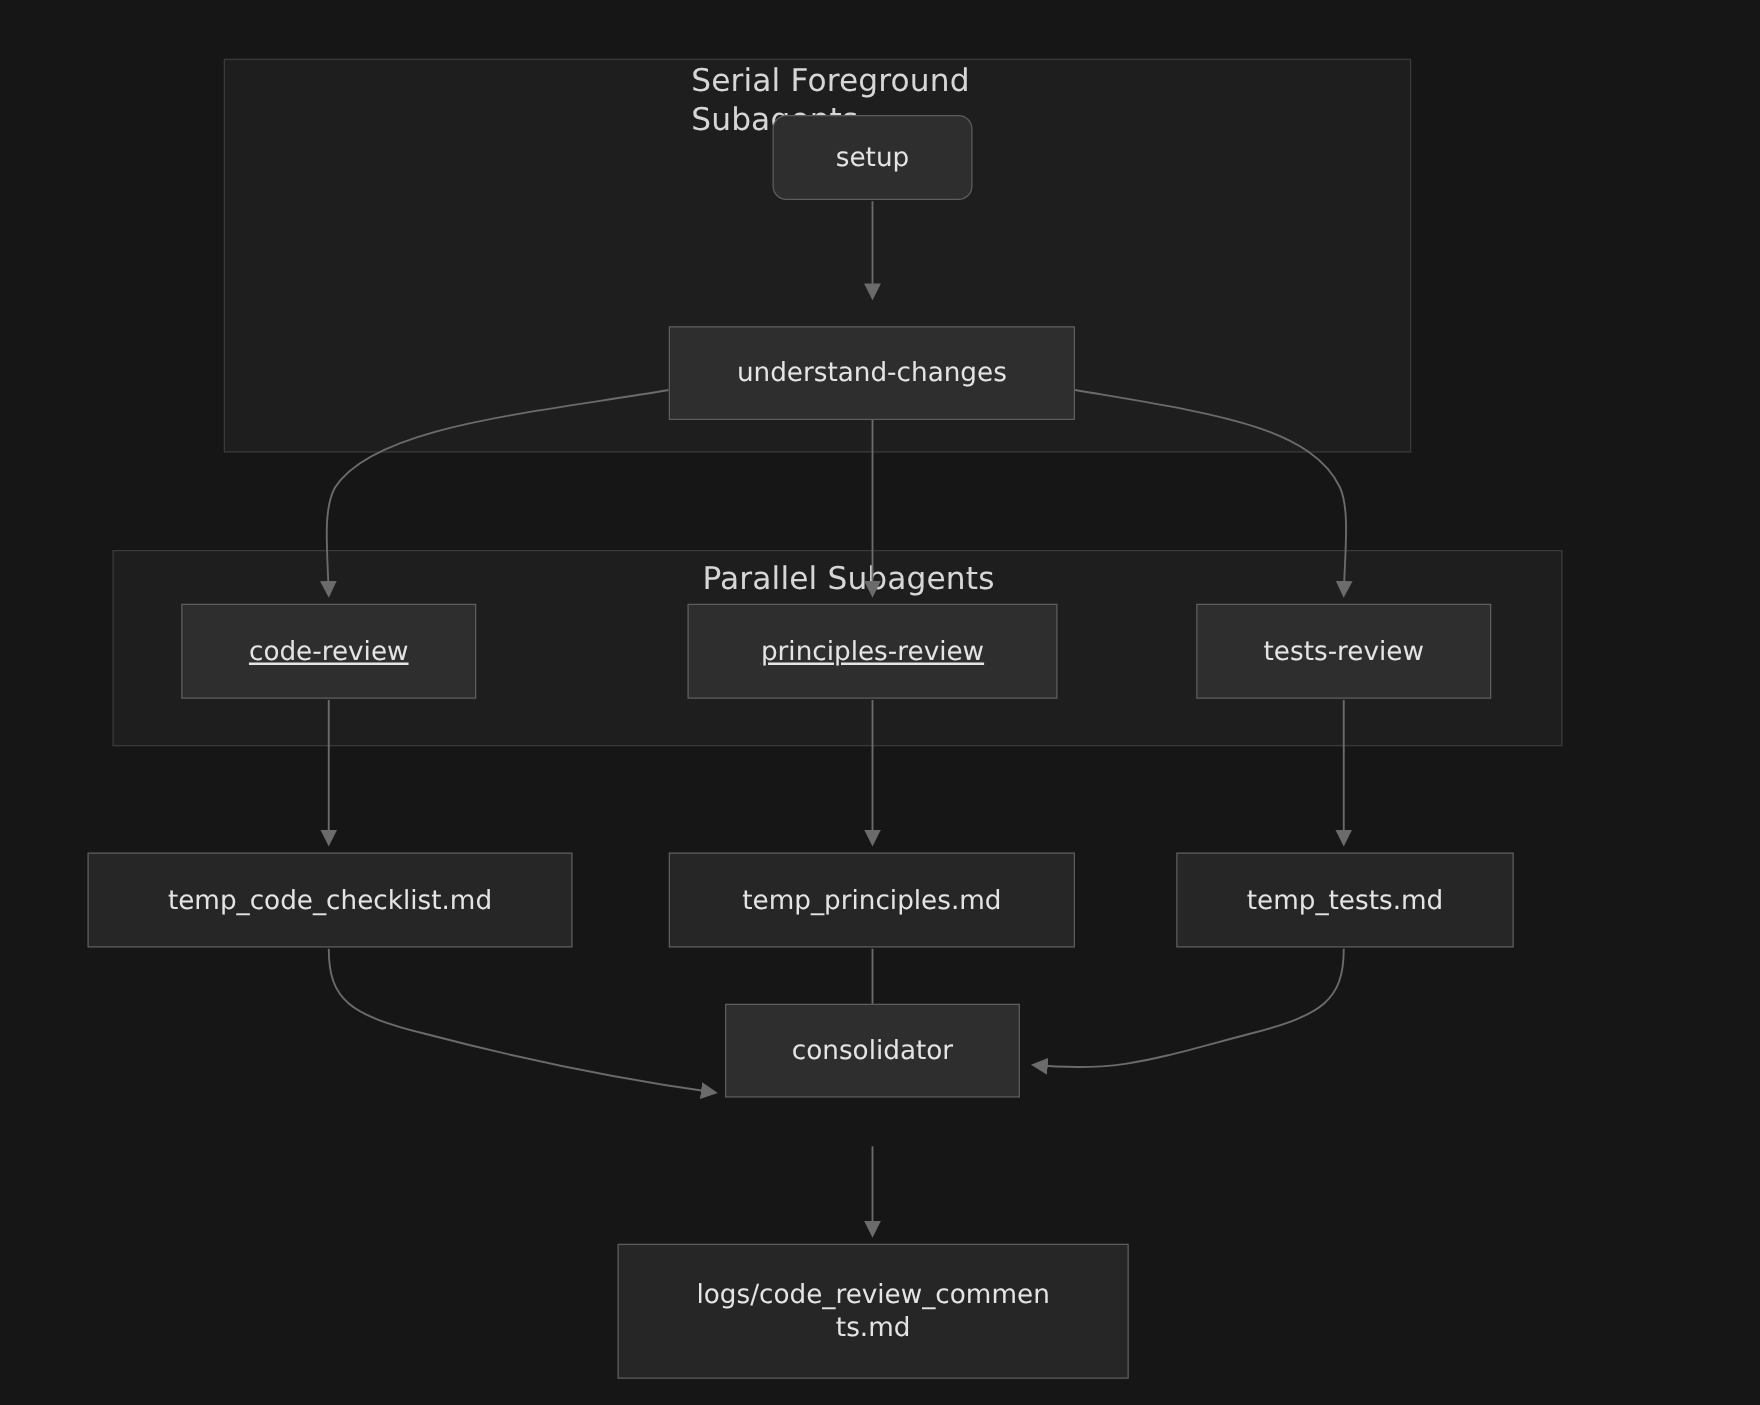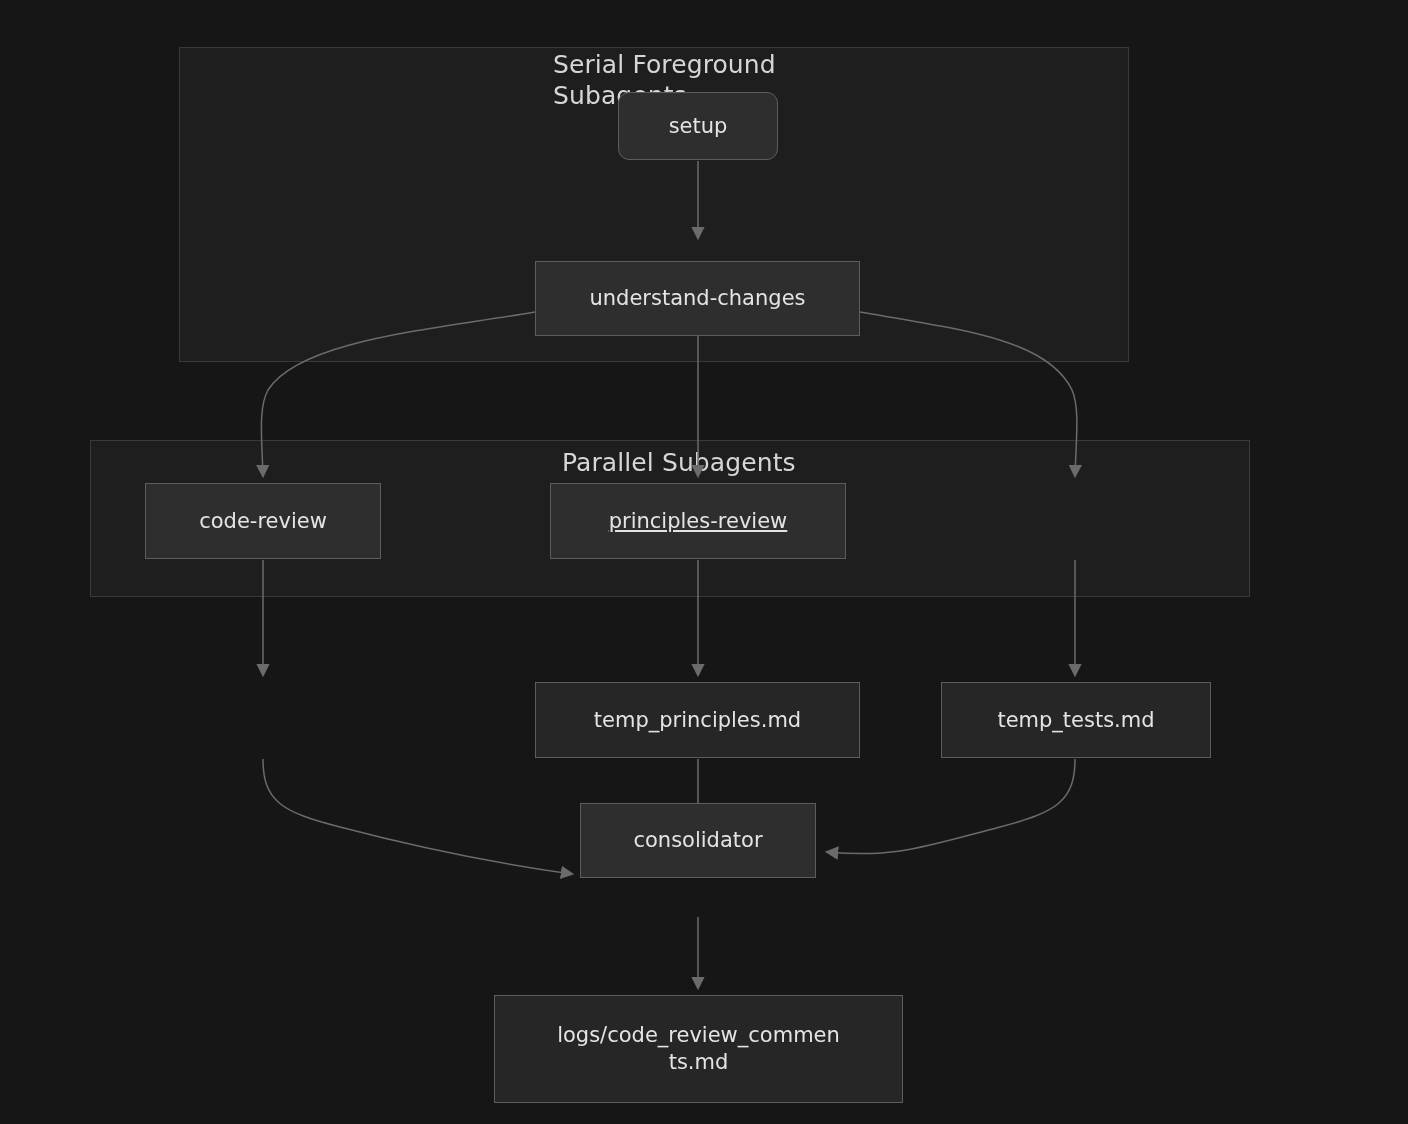--- a/index.html
+++ b/index.html
@@ -114,29 +114,35 @@
   </svg>
 
   <div class="node agent" style="left:618px; top:92px; width:160px; height:68px;border-radius:11px;">
     <span class="label">setup</span>
   </div>
 
   <div class="node agent" style="left:535px; top:245px; width:325px; height:75px;margin-top:16px;">
     <span class="label">understand-changes</span>
   </div>
 
-  <div class="node agent" style="left:145px; top:483px; width:236px; height:76px;">
+  <div class="node agent" style="left:145px; top:483px; width:236px; height:76px;text-decoration:underline;">
     <span class="label">code-review</span>
   </div>
 
   <div class="node agent" style="left:550px; top:483px; width:296px; height:76px;text-decoration:underline;">
     <span class="label">principles-review</span>
   </div>
 
+  <div class="node agent" style="left:957px; top:483px; width:236px; height:76px;">
+    <span class="label">tests-review</span>
+  </div>
 
+  <div class="node file" style="left:70px; top:682px; width:388px; height:76px;">
+    <span class="label">temp_code_checklist.md</span>
+  </div>
 
   <div class="node file" style="left:535px; top:682px; width:325px; height:76px;">
     <span class="label">temp_principles.md</span>
   </div>
 
   <div class="node file" style="left:941px; top:682px; width:270px; height:76px;">
     <span class="label">temp_tests.md</span>
   </div>
 
   <div class="node agent" style="left:580px; top:803px; width:236px; height:75px;">

